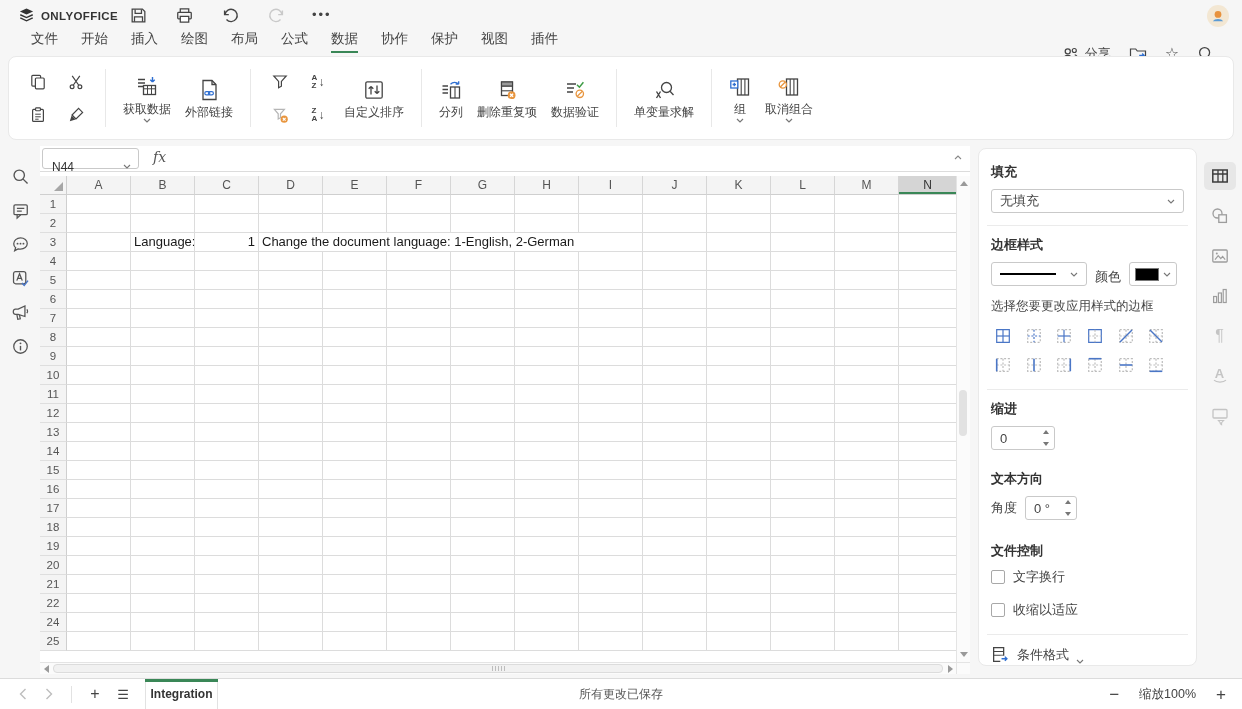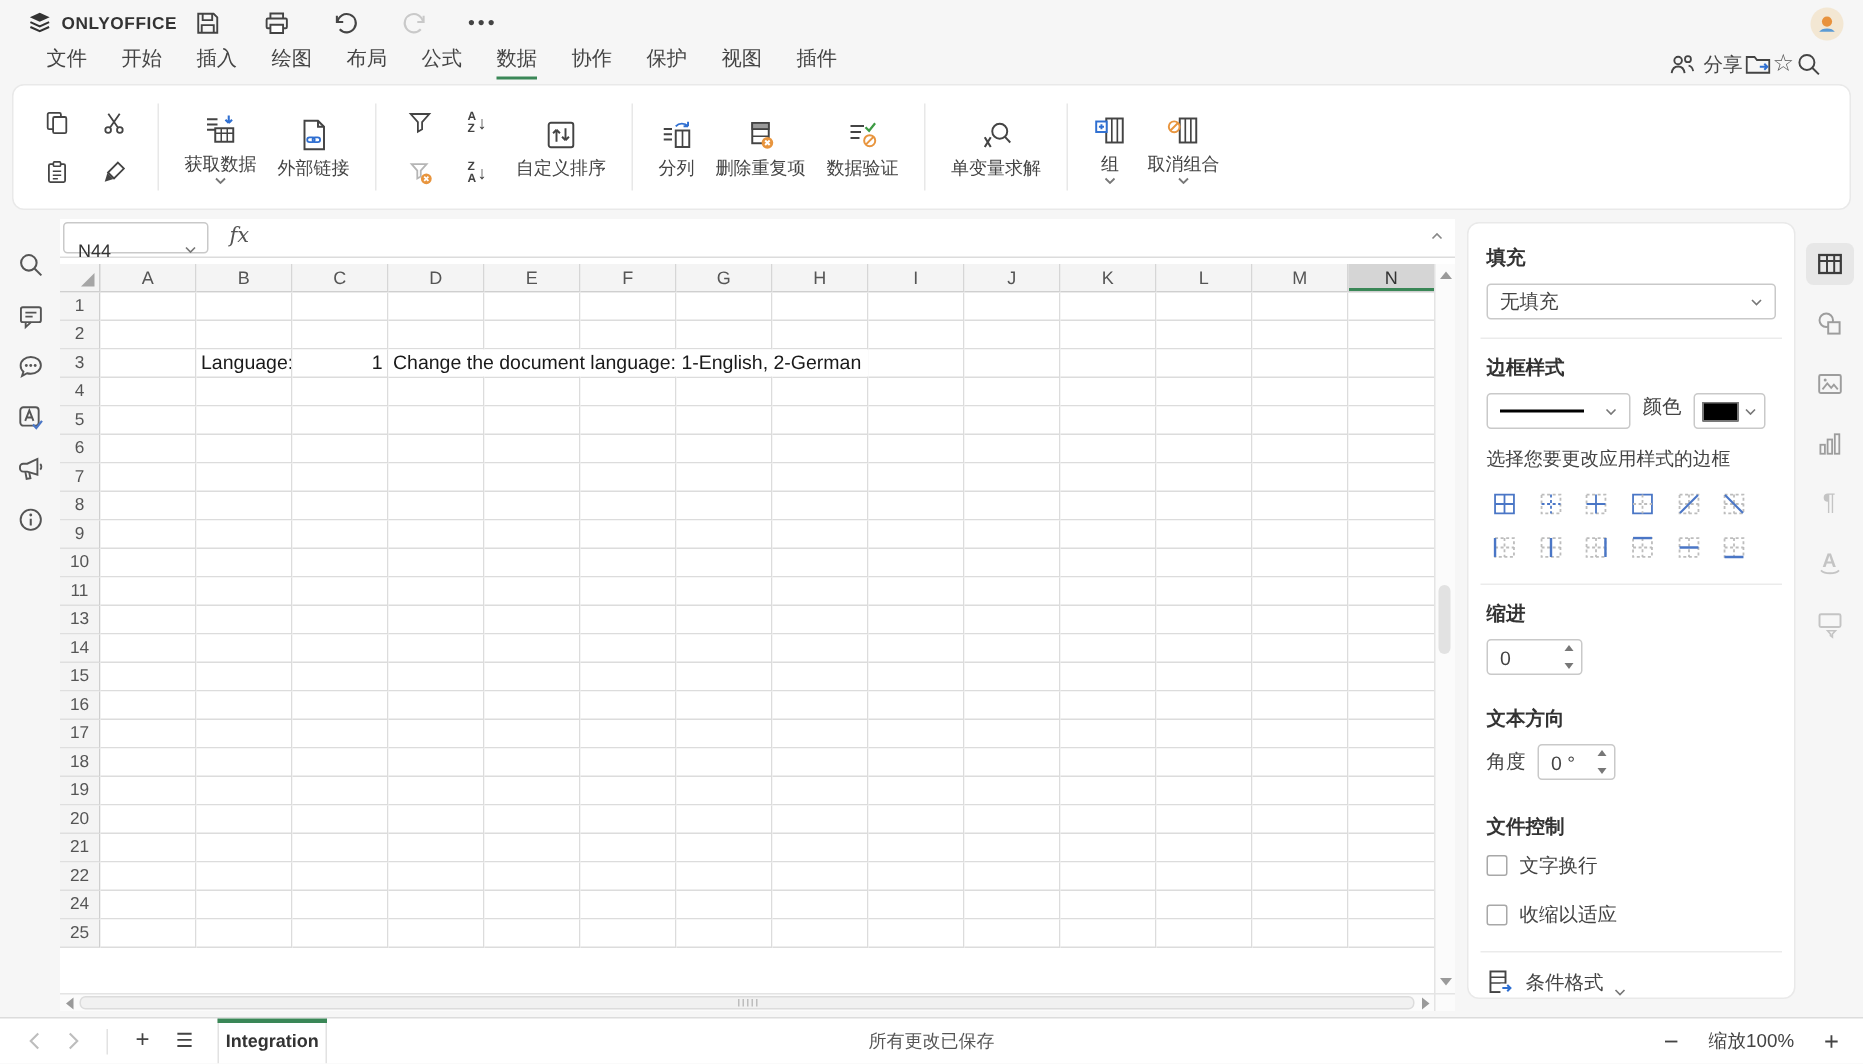--- a/index.html
+++ b/index.html
@@ -15,21 +15,21 @@
   .ticon{width:20px;height:20px;display:flex;align-items:center;justify-content:center;cursor:pointer}
   .more-dots{font-size:13px;letter-spacing:2px;color:#444;cursor:pointer;line-height:20px}
   .title{position:absolute;left:300px;right:300px;top:8px;text-align:center;font-size:12.5px;color:#444}
   .avatar{position:absolute;right:13px;top:5px;width:22px;height:22px;border-radius:50%;background:#f3e7d3;display:flex;align-items:center;justify-content:center;cursor:pointer}
 
   
   .menubar{position:absolute;left:0;top:30px;right:0;height:26px}
   .tabs{display:flex;gap:23px;padding-left:31px}
   .tab{font-size:13.5px;color:#444;padding-bottom:4px;border-bottom:2px solid transparent;cursor:pointer;line-height:17px;white-space:nowrap}
   .tab.active{border-bottom-color:var(--accent)}
-  .menubar-right{position:absolute;right:26px;top:3px;display:flex;align-items:center;}
+  .menubar-right{position:absolute;right:26px;top:14px;display:flex;align-items:center;gap:17px}
   .share{display:flex;align-items:center;gap:5px;cursor:pointer}
   .share-label{font-size:13px;color:#444}
   .star-glyph{font-size:16px;color:#555;line-height:18px;cursor:pointer}
 
   
   .toolbar{position:absolute;left:8px;right:8px;top:56px;height:84px;background:#fff;border:1px solid #e9e9e9;border-radius:8px;display:flex;align-items:center;padding:0 10px}
   .tb-div{width:1px;height:58px;background:#e8e8e8;margin:0 10px;flex:0 0 1px}
   .grid2{display:grid;grid-template-columns:38px 38px;grid-template-rows:33px 33px;align-items:center;justify-items:center}
   .sbtn{width:30px;height:28px;display:flex;align-items:center;justify-content:center;cursor:pointer;border-radius:4px}
   .bigbtn{display:flex;flex-direction:column;align-items:center;gap:1px;padding:0 7px;cursor:pointer}
@@ -84,21 +84,21 @@
   .rricon{width:32px;height:28px;display:flex;align-items:center;justify-content:center;border-radius:5px;cursor:pointer}
   .rricon.active{background:#e7e7e7}
   .pilcrow{font-size:16px;color:#c4c4c4;line-height:18px}
   .tartA{display:flex;flex-direction:column;align-items:center;line-height:11px;color:#c4c4c4;font-weight:bold;font-size:13px}
 
   
   .right-panel{position:absolute;left:978px;top:148px;width:219px;height:518px;background:#fff;border:1px solid #e9e9e9;border-radius:8px;padding:8px 12px 0}
   .plabel{font-weight:bold;font-size:13px;color:#333;margin:6px 0 8px}
   .dd{height:24px;border:1px solid #c9c9c9;border-radius:3px;background:#fff;display:flex;align-items:center;justify-content:space-between;padding:0 8px;font-size:13px;color:#444;cursor:pointer}
   .pdiv{height:1px;background:#ebebeb;margin:12px -4px 10px}
-  .borderrow{display:flex;align-items:flex-start;gap:8px}
+  .borderrow{display:flex;align-items:flex-end;gap:8px}
   .line-dd{width:96px}
   .lsample{width:56px;height:2px;background:#000}
   .color-dd{width:48px;padding:0 5px}
   .swatch{width:24px;height:13px;background:#000;border:1px solid #777}
   .hint{font-size:12.5px;color:#444;margin:12px 0 9px}
   .bgrid{display:grid;grid-template-columns:repeat(6,1fr);gap:5px 6px;width:178px}
   .bbtn{width:24px;height:24px;display:flex;align-items:center;justify-content:center;border-radius:3px;cursor:pointer}
   .spinbox{width:64px;height:24px;border:1px solid #c9c9c9;border-radius:3px;display:flex;align-items:center;padding-left:8px;position:relative;font-size:13px;background:#fff}
   .spinbox.angle{width:52px}
   .spin{position:absolute;right:4px;top:3px;bottom:3px;display:flex;flex-direction:column;justify-content:space-between;width:9px;align-items:center}
@@ -688,20 +688,37 @@
           <div class="cell"></div>
           <div class="cell"></div>
           <div class="cell"></div>
           <div class="cell"></div>
           <div class="cell"></div>
           <div class="cell"></div>
           <div class="cell"></div>
           <div class="cell last"></div>
         </div>
         <div class="grow">
+          <div class="rn">12</div>
+          <div class="cell"></div>
+          <div class="cell"></div>
+          <div class="cell"></div>
+          <div class="cell"></div>
+          <div class="cell"></div>
+          <div class="cell"></div>
+          <div class="cell"></div>
+          <div class="cell"></div>
+          <div class="cell"></div>
+          <div class="cell"></div>
+          <div class="cell"></div>
+          <div class="cell"></div>
+          <div class="cell"></div>
+          <div class="cell last"></div>
+        </div>
+        <div class="grow">
           <div class="rn">13</div>
           <div class="cell"></div>
           <div class="cell"></div>
           <div class="cell"></div>
           <div class="cell"></div>
           <div class="cell"></div>
           <div class="cell"></div>
           <div class="cell"></div>
           <div class="cell"></div>
           <div class="cell"></div>

